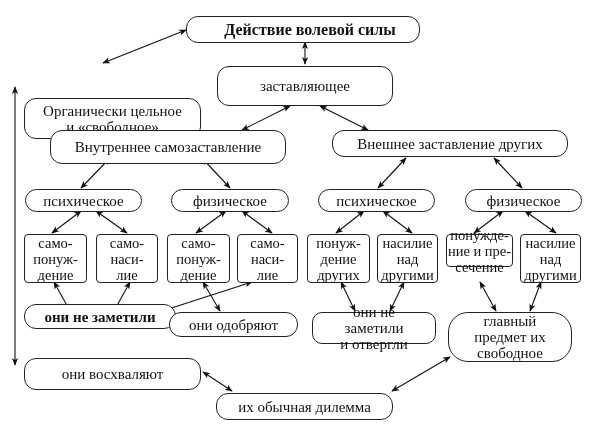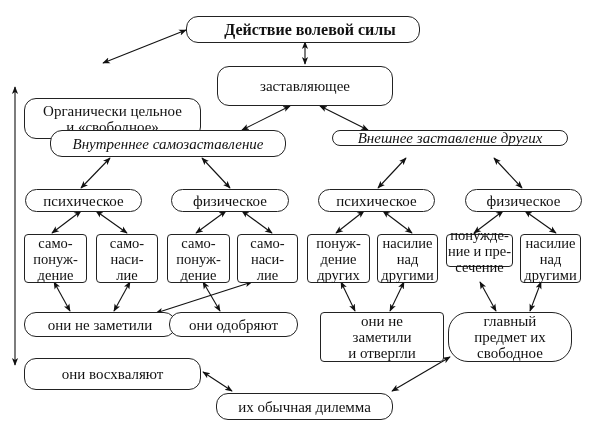--- a/index.html
+++ b/index.html
@@ -50,22 +50,22 @@
     <line x1="450" y1="357" x2="392" y2="391" marker-start="url(#ah)" marker-end="url(#ah)"></line>
     <line x1="203" y1="372" x2="232" y2="391" marker-start="url(#ah)" marker-end="url(#ah)"></line>
     <line x1="15" y1="87" x2="15" y2="365" marker-start="url(#ah)" marker-end="url(#ah)"></line>
   </g>
 </svg>
 
 <div class="node round title" style="left:186px;top:16px;width:234px;height:27px;padding-left:14px;">Действие волевой силы</div>
 <div class="node round" style="left:24px;top:66px;width:177px;height:41px;margin-top:32px;">Органически цельное
 и «свободное»</div>
 <div class="node round" style="left:217px;top:66px;width:176px;height:40px;">заставляющее</div>
-<div class="node round" style="left:50px;top:130px;width:236px;height:27px;font-style:italic;">Внутреннее самозаставление</div>
-<div class="node round" style="left:332px;top:130px;width:236px;height:16px;font-style:italic;">Внешнее заставление других</div>
+<div class="node round" style="left:50px;top:130px;width:236px;height:34px;">Внутреннее самозаставление</div>
+<div class="node round" style="left:332px;top:130px;width:236px;height:27px;">Внешнее заставление других</div>
 
 <div class="node round" style="left:25px;top:189px;width:117px;height:23px;">психическое</div>
 <div class="node round" style="left:171px;top:189px;width:118px;height:23px;">физическое</div>
 <div class="node round" style="left:318px;top:189px;width:117px;height:23px;">психическое</div>
 <div class="node round" style="left:465px;top:189px;width:117px;height:23px;">физическое</div>
 
 <div class="node rect" style="left:24px;top:234px;width:63px;height:49px;">само-
 понуж-
 дение</div>
 <div class="node rect" style="left:96px;top:234px;width:62px;height:49px;">само-
@@ -83,23 +83,23 @@
 <div class="node rect" style="left:377px;top:234px;width:61px;height:49px;">насилие
 над
 другими</div>
 <div class="node rect" style="left:446px;top:234px;width:67px;height:33px;">понужде-
 ние и пре-
 сечение</div>
 <div class="node rect" style="left:520px;top:234px;width:61px;height:49px;">насилие
 над
 другими</div>
 
-<div class="node round" style="left:24px;top:312px;width:152px;height:25px;">они не заметили</div>
+<div class="node round" style="left:24px;top:304px;width:152px;height:25px;font-weight:bold;">они не заметили</div>
 <div class="node round" style="left:169px;top:312px;width:129px;height:25px;">они одобряют</div>
-<div class="node round" style="left:312px;top:312px;width:124px;height:50px;border-radius:4px;margin-left:8px;">они не
+<div class="node round" style="left:312px;top:312px;width:124px;height:32px;border-radius:10px;">они не
 заметили
 и отвергли</div>
 <div class="node round" style="left:448px;top:312px;width:124px;height:50px;border-radius:20px;">главный
 предмет их
 свободное</div>
 
 <div class="node round" style="left:24px;top:358px;width:177px;height:32px;">они восхваляют</div>
 <div class="node round" style="left:216px;top:393px;width:177px;height:27px;">их обычная дилемма</div>
 
 </body></html>

